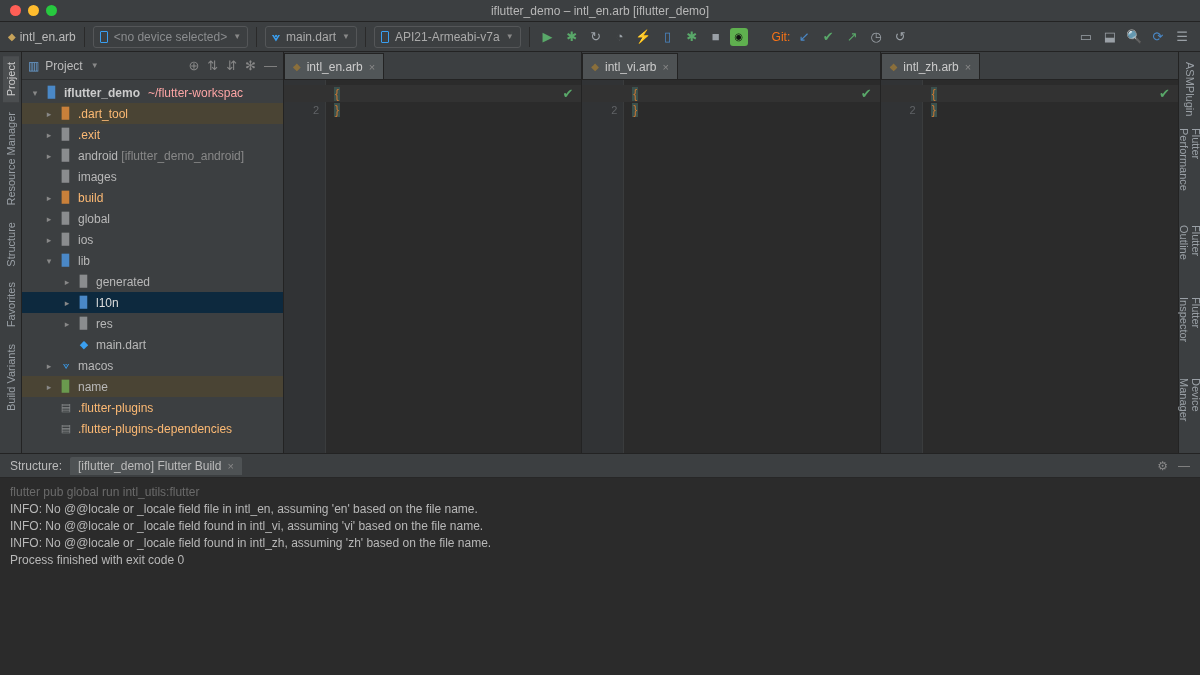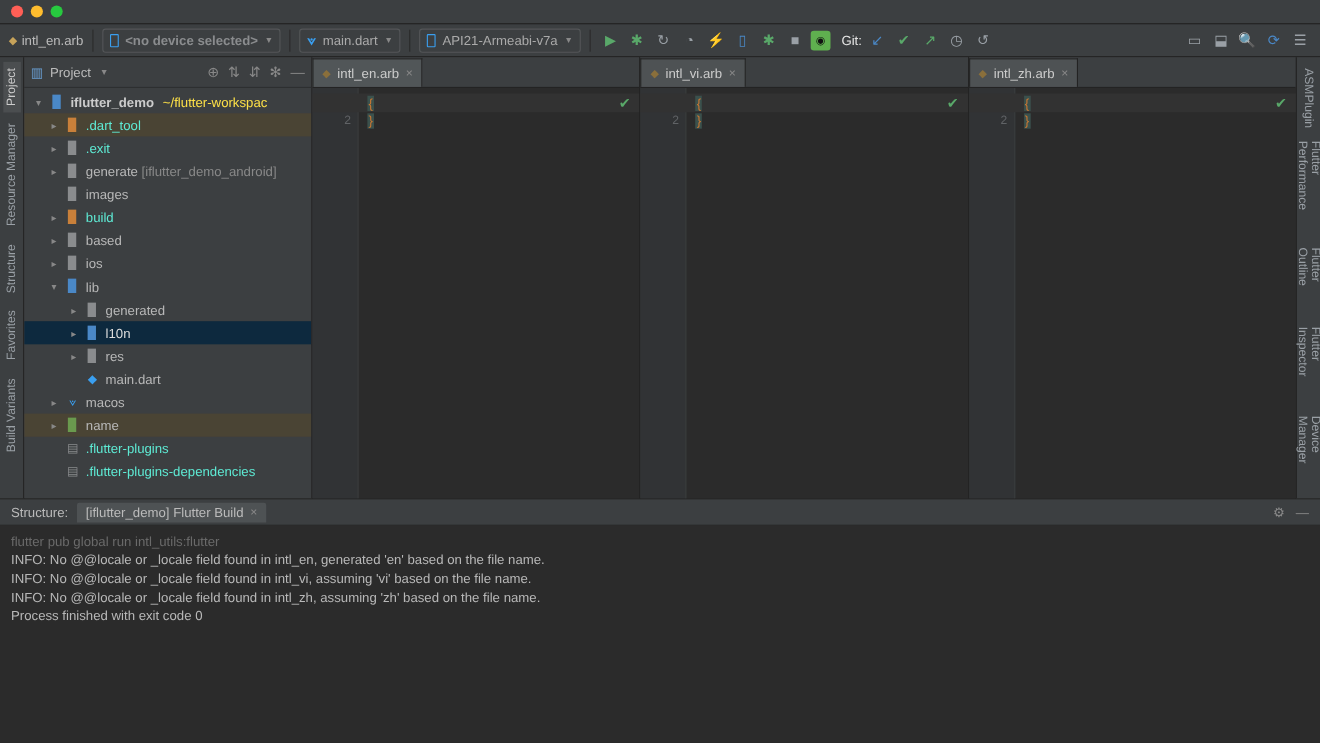--- a/index.html
+++ b/index.html
@@ -11,28 +11,28 @@
 .traffic span { width:11px; height:11px; border-radius:50%; display:inline-block; }
 .tl-red{background:#ff5f56;} .tl-yel{background:#ffbd2e;} .tl-grn{background:#27c93f;}
 .titletext { position:absolute; left:0; right:0; text-align:center; color:#b8b8b8; font-size:12px; pointer-events:none;}
 
 
 .maintoolbar { height:30px; background:#3c3f41; display:flex; align-items:center; padding:0 8px; border-bottom:1px solid #232323; gap:4px;}
 .crumb { display:flex; align-items:center; gap:4px; color:#bbb; }
 .crumb .f-icon { color:#c7a35a; font-size:10px; }
 .tb-sep { width:1px; height:20px; background:#2a2a2a; margin:0 4px;}
 .combo { height:22px; background:#3c3f41; border:1px solid #545658; border-radius:3px; display:flex; align-items:center; padding:0 6px; gap:6px; color:#aaa; font-size:12px;}
-.combo.device{color:#8a8c8e;font-weight:bold;}
+.combo.device{color:#8a8c8e;}
 .combo .arrow { font-size:8px; color:#888; }
 .phone-ic { border:1px solid #3a9ff0; border-radius:1px; width:8px; height:12px; position:relative;}
 .flutter-ic { color:#3a9ff0; font-weight:bold; font-size:13px;}
 .iconbtn { width:20px; height:20px; display:flex; align-items:center; justify-content:center; color:#9aa0a6; font-size:13px; cursor:pointer;}
 .iconbtn.green{color:#59a869;} .iconbtn.blue{color:#4a88c7;}
 .iconbtn.yellow{color:#c7a35a;}
-.gitlabel { color:#e5e5e5; margin-left:6px;}
+.gitlabel { color:#f97316; margin-left:20px;}
 .spacer { flex:1; }
 .boxicon { width:18px; height:18px; background:#5fb04f; border-radius:3px; display:flex; align-items:center; justify-content:center; color:#111; font-size:10px;}
 
 
 .workarea { display:flex; height:401px; }
 .leftstrip { width:22px; background:#3c3f41; border-right:1px solid #232323; display:flex; flex-direction:column; align-items:center; padding-top:4px; gap:4px;}
 .striptab { writing-mode:vertical-rl; transform:rotate(180deg); font-size:11px; color:#9aa0a6; padding:6px 2px; cursor:pointer; display:flex; align-items:center; gap:4px;}
 .striptab.active { background:#4b4e50; color:#ccc;}
 .rightstrip { width:22px; background:#3c3f41; border-left:1px solid #232323; display:flex; flex-direction:column; align-items:center; padding-top:4px;}
 .rightstrip .striptab{writing-mode:vertical-rl; transform:none;}
@@ -44,22 +44,22 @@
 .projheader .arrow{font-size:8px;color:#888;margin-left:2px;}
 .projheader .tools { margin-left:auto; display:flex; gap:8px; color:#888;}
 .projheader .tools span{cursor:pointer;font-size:13px;}
 .tree { flex:1; overflow:hidden; padding-top:2px;}
 .node { display:flex; align-items:center; height:21px; padding-left:8px; gap:4px; color:#b8b8b8; cursor:pointer; white-space:nowrap;}
 .node .tw { width:10px; text-align:center; color:#888; font-size:9px;}
 .node .ic { width:16px; text-align:center; font-size:11px;}
 .node.selalt { background:#0d293e; color:#ddd;}
 .node.hl { background:#4a4434;}
 .node.root .name{font-weight:600;color:#ccc;}
-.node .path{color:#fde047;margin-left:4px;}
-.dim{color:#5eead4;}
+.node .path{color:#fca5a5;margin-left:4px;}
+.dim{color:#fdba74;}
 .d1{padding-left:22px;} .d2{padding-left:40px;}
 .fdr{color:#8a8c8e;} .fdr-b{color:#4a88c7;} .fdr-o{color:#c9803a;} .fdr-g{color:#6a9a4e;}
 .ficon{color:#8a8c8e;} .flutic{color:#3a9ff0;}
 
 
 .editors { flex:1; display:flex; background:#2b2b2b;}
 .edcol { flex:1; display:flex; flex-direction:column; border-right:1px solid #232323;}
 .edcol:last-child{border-right:none;}
 .tabbar { height:28px; background:#3c3f41; display:flex; align-items:flex-end; border-bottom:1px solid #232323;}
 .edtab { height:26px; background:#4e5254; border:1px solid #232323; border-bottom:none; display:flex; align-items:center; padding:0 8px; gap:6px; color:#ccc; font-size:12px; border-radius:0;}
@@ -84,20 +84,21 @@
 </style>
 </head>
 <body>
 
 <div class="titlebar">
   <div class="traffic">
     <span class="tl-red"></span>
     <span class="tl-yel"></span>
     <span class="tl-grn"></span>
   </div>
+  <div class="titletext">iflutter_demo – intl_en.arb [iflutter_demo]</div>
 </div>
 
 <div class="maintoolbar">
   <div class="crumb">
     <span class="f-icon">◆</span>
     <span>intl_en.arb</span>
   </div>
   <div class="tb-sep"></div>
   <div class="combo device">
     <span class="phone-ic"></span>
@@ -187,36 +188,36 @@
           <span class="dim">.dart_tool</span>
         </div>
       <div class="node d1">
           <span class="tw">▸</span>
           <span class="ic fdr">▉</span>
           <span class="dim">.exit</span>
         </div>
       <div class="node d1">
           <span class="tw">▸</span>
           <span class="ic fdr">▉</span>
-          <span><span>generate</span><span style="color:#888"> [iflutter_demo_android]</span></span>
+          <span><span>android</span><span style="color:#888"> [iflutter_demo_android]</span></span>
         </div>
       <div class="node d1">
           <span class="tw"></span>
           <span class="ic fdr">▉</span>
           <span>images</span>
         </div>
       <div class="node d1">
           <span class="tw">▸</span>
           <span class="ic fdr-o">▉</span>
           <span class="dim">build</span>
         </div>
       <div class="node d1">
           <span class="tw">▸</span>
           <span class="ic fdr">▉</span>
-          <span>based</span>
+          <span>global</span>
         </div>
       <div class="node d1">
           <span class="tw">▸</span>
           <span class="ic fdr">▉</span>
           <span>ios</span>
         </div>
       <div class="node d1">
           <span class="tw">▾</span>
           <span class="ic fdr-b">▉</span>
           <span>lib</span>
@@ -356,17 +357,17 @@
     <span class="tab">
         <span>[iflutter_demo] Flutter Build</span>
         <span class="x" style="color:#888;font-size:11px">×</span>
       </span>
     <div class="right">
       <span>⚙</span>
       <span>—</span>
     </div>
   </div>
   <div class="msgbody"><span class="cmd">flutter pub global run intl_utils:flutter</span>
-<span>INFO: No @@locale or _locale field found in intl_en, generated 'en' based on the file name.</span>
+<span>INFO: No @@locale or _locale field file in intl_en, assuming 'en' based on the file name.</span>
 <span>INFO: No @@locale or _locale field found in intl_vi, assuming 'vi' based on the file name.</span>
 <span>INFO: No @@locale or _locale field found in intl_zh, assuming 'zh' based on the file name.</span>
 <span>Process finished with exit code 0</span></div>
 </div>
 
 </body></html>

